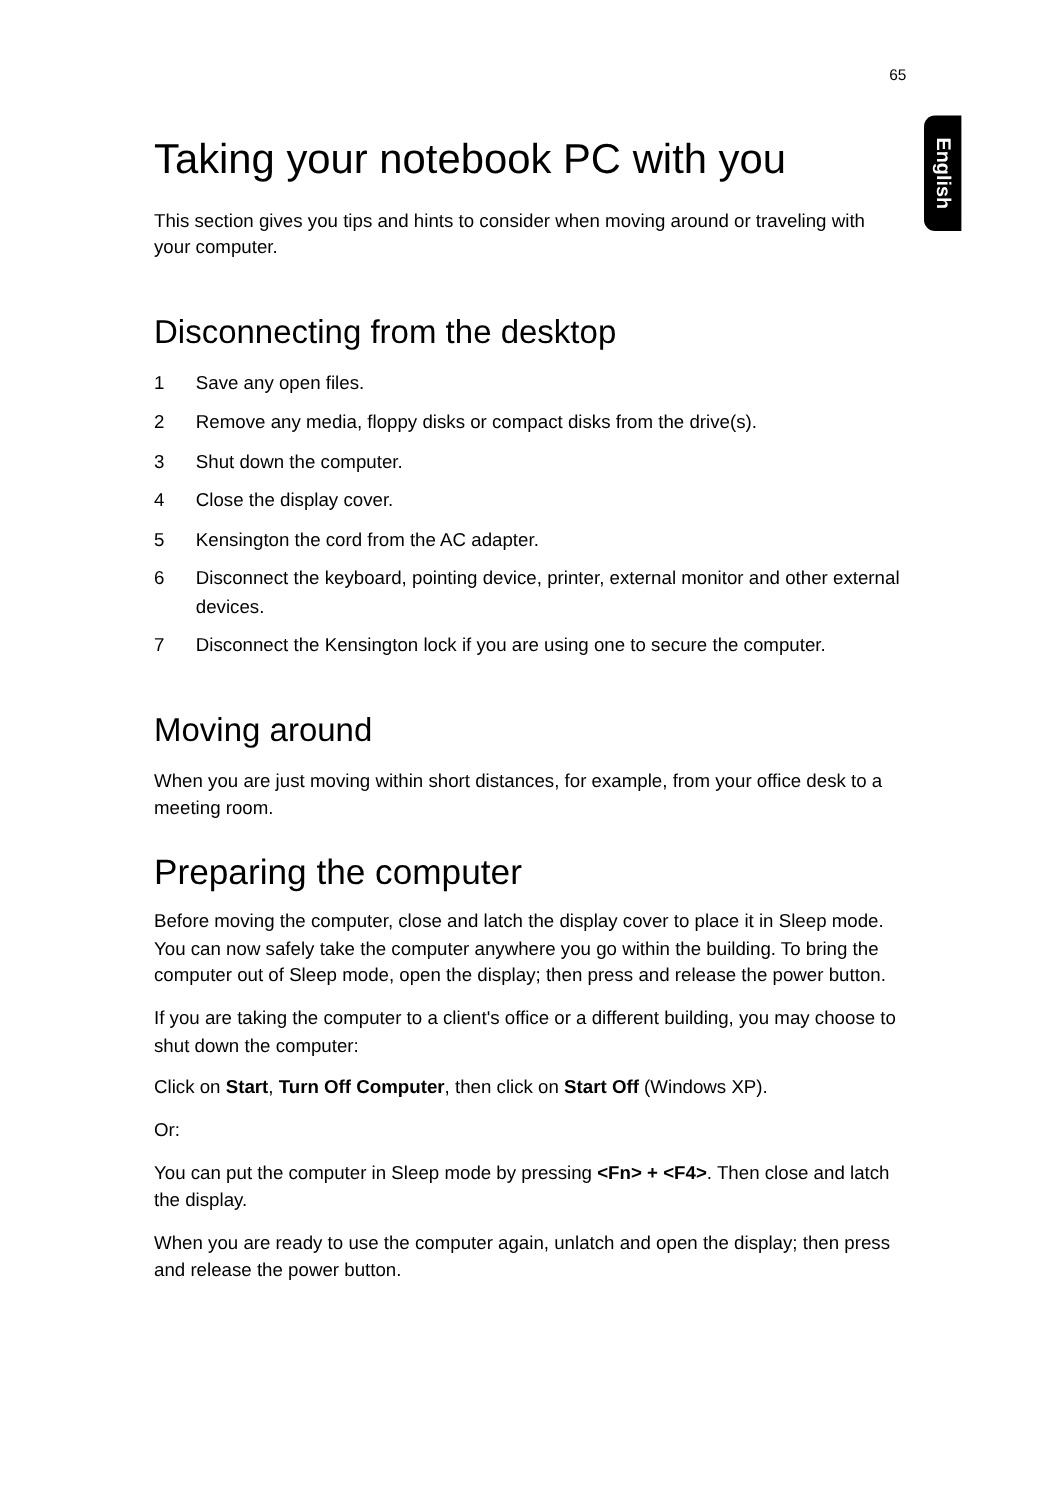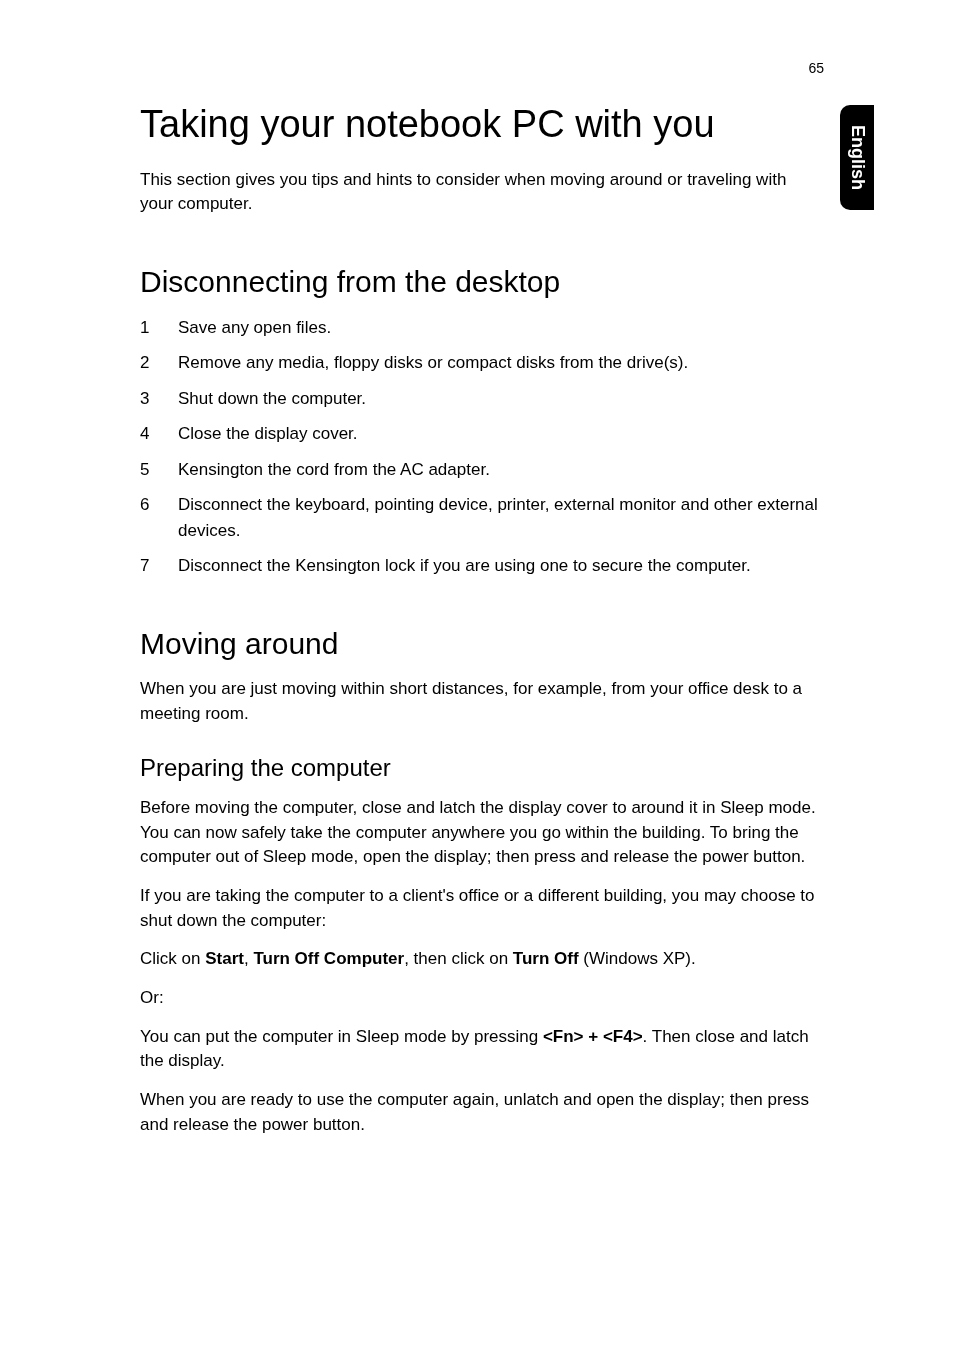--- a/index.html
+++ b/index.html
@@ -35,36 +35,36 @@
     display: flex;
     align-items: center;
     justify-content: center;
     padding-top: 6px;
     padding-bottom: 6px;
     box-sizing: border-box;
   }
   .content {
     position: absolute;
     left: 140px;
-    top: 102px;
+    top: 123px;
     width: 680px;
   }
   h1 {
     font-size: 38px;
     font-weight: normal;
     margin: 0 0 20px 0;
     line-height: 1.2;
   }
   h2 {
     font-size: 30px;
     font-weight: normal;
     margin: 48px 0 16px 0;
   }
   h3 {
-    font-size: 24px;
+    font-size: 32px;
     font-weight: normal;
     margin: 28px 0 14px 0;
   }
   p {
     font-size: 17px;
     line-height: 1.45;
     margin: 0 0 14px 0;
   }
   ol {
     list-style: none;
@@ -132,26 +132,26 @@
       <span class="txt">Disconnect the Kensington lock if you are using one to secure the computer.</span>
     </li>
   </ol>
 
   <h2>Moving around</h2>
 
   <p>When you are just moving within short distances, for example, from your office desk to a meeting room.</p>
 
   <h3>Preparing the computer</h3>
 
-  <p>Before moving the computer, close and latch the display cover to around it in Sleep mode. You can now safely take the computer anywhere you go within the building. To bring the computer out of Sleep mode, open the display; then press and release the power button.</p>
+  <p>Before moving the computer, close and latch the display cover to place it in Sleep mode. You can now safely take the computer anywhere you go within the building. To bring the computer out of Sleep mode, open the display; then press and release the power button.</p>
 
   <p>If you are taking the computer to a client's office or a different building, you may choose to shut down the computer:</p>
 
   <p>
-    <span>Click on </span><span class="bold">Start</span><span>, </span><span class="bold">Turn Off Computer</span><span>, then click on </span><span class="bold">Turn Off</span><span> (Windows XP).</span>
+    <span>Click on </span><span class="bold">Start</span><span>, </span><span class="bold">Turn Off Computer</span><span>, then click on </span><span class="bold">Start Off</span><span> (Windows XP).</span>
   </p>
 
   <p>Or:</p>
 
   <p>
     <span>You can put the computer in Sleep mode by pressing </span><span class="bold">&lt;Fn&gt; + &lt;F4&gt;</span><span>. Then close and latch the display.</span>
   </p>
 
   <p>When you are ready to use the computer again, unlatch and open the display; then press and release the power button.</p>
 

